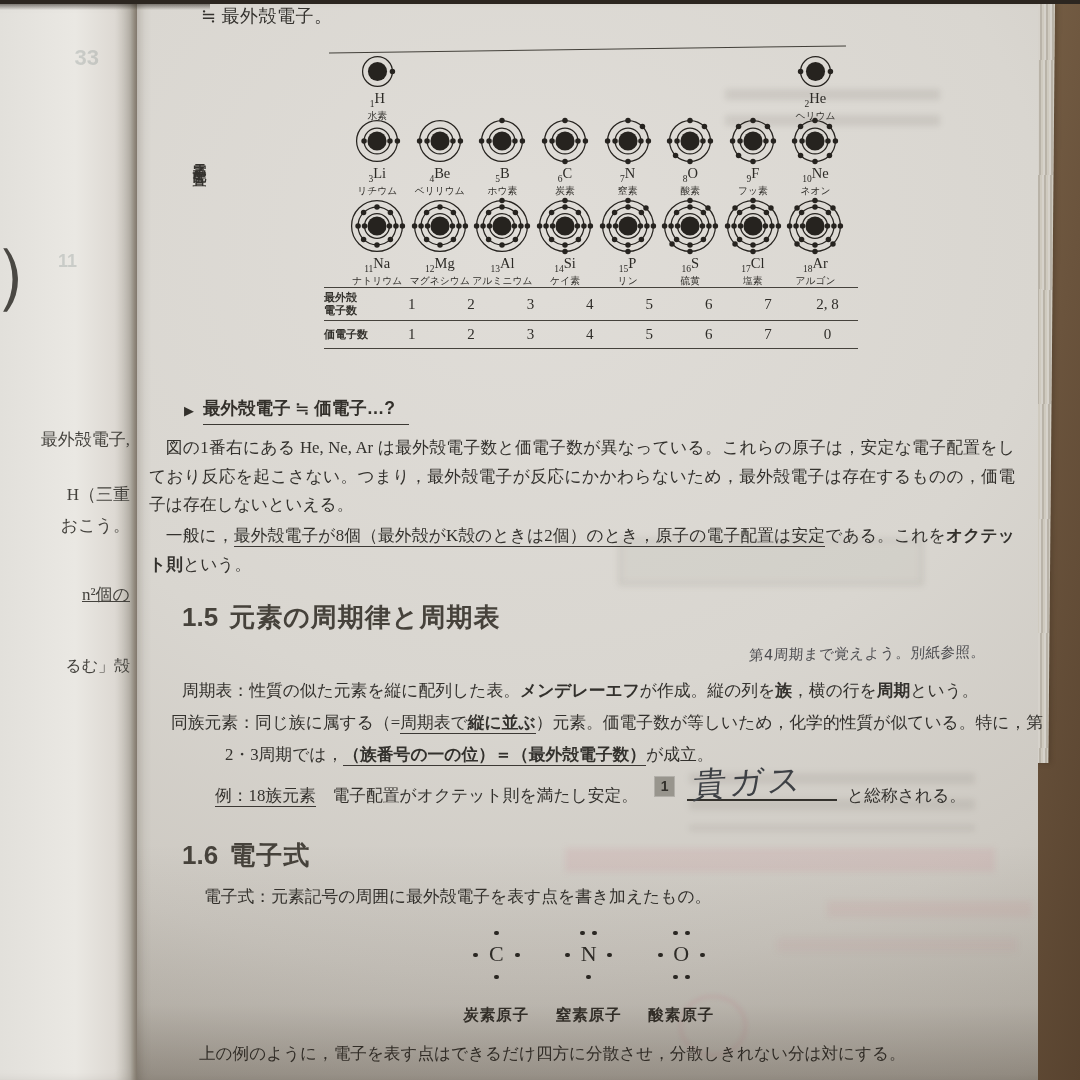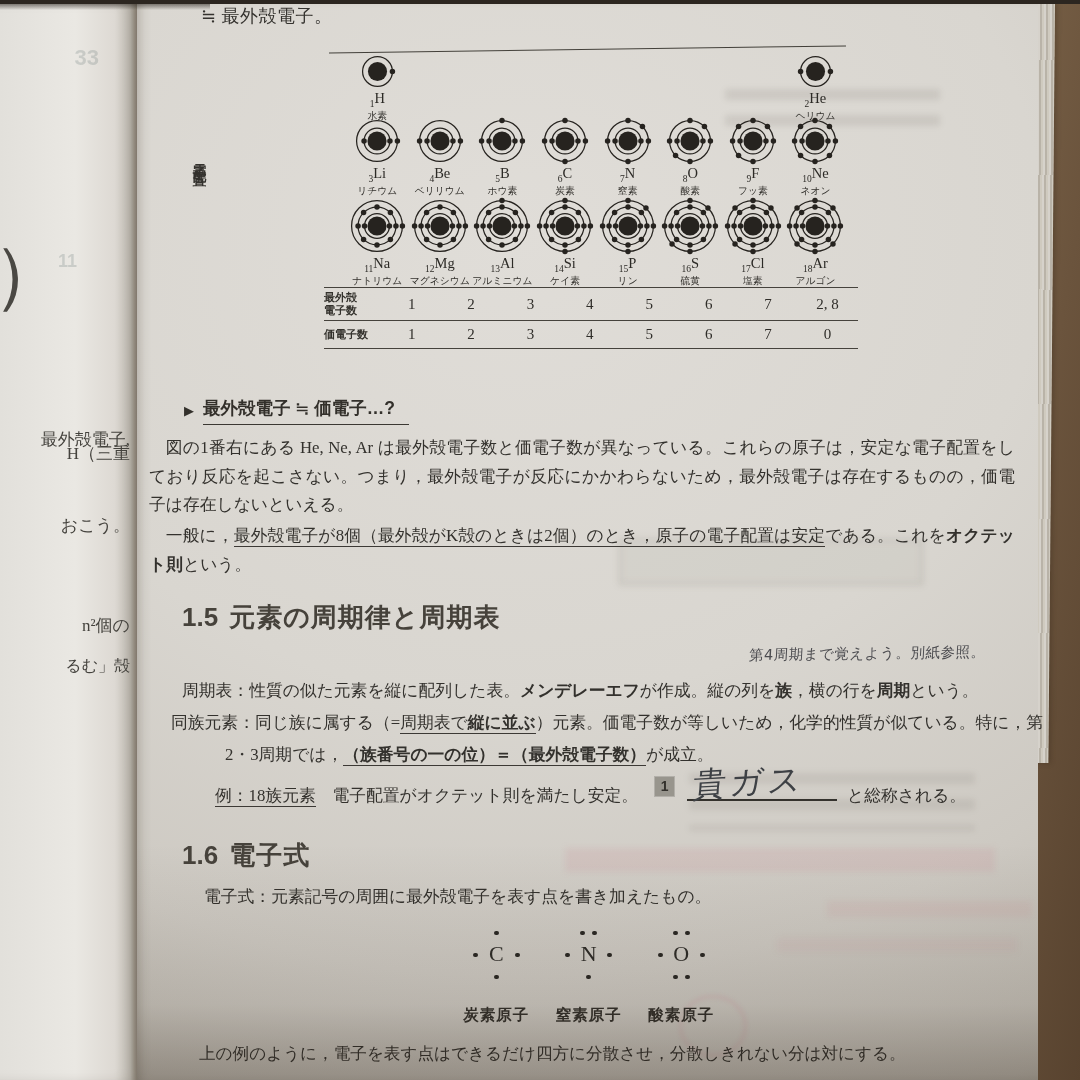--- a/index.html
+++ b/index.html
@@ -12,22 +12,22 @@
   .top-edge{position:absolute;top:0;left:0;right:0;height:4px;background:#2c2620;z-index:30;}
   .top-wedge{position:absolute;top:0;left:0;width:210px;height:10px;z-index:30;
     background:linear-gradient(to bottom,rgba(44,38,32,.9),rgba(44,38,32,0));}
   .left-page{
     position:absolute;left:0;top:3px;bottom:0;width:137px;z-index:5;
     background:linear-gradient(90deg,#e2e0db 0%,#eae8e3 55%,#ddd9d3 84%,#c4c0b7 95%,#9a9285 100%);
     box-shadow:inset -12px 0 16px -8px rgba(60,50,40,.38);
   }
   .left-frag{position:absolute;right:7px;white-space:nowrap;font-size:17px;color:#44423d;}
   .lf-paren{left:-8px;right:auto;top:222px;font-size:74px;font-weight:300;color:#4a4843;}
-  .lf-1{top:425px;} .lf-2{top:439px;text-align:center;} .lf-3{top:511px;}
-  .lf-4{top:611px;} .lf-5{top:653px;font-size:16px;}
+  .lf-1{top:425px;} .lf-2{top:480px;text-align:center;} .lf-3{top:511px;}
+  .lf-4{top:580px;text-decoration:underline;} .lf-5{top:653px;font-size:16px;}
   .lf-ghost{opacity:.22;color:#5d6e6e;font-family:"Liberation Sans",sans-serif;font-weight:700;}
   .lf-g1{top:42px;right:38px;font-size:22px;}
   .lf-g2{top:248px;right:60px;font-size:18px;}
   .main-page{
     position:absolute;left:137px;top:3px;width:901px;height:1077px;z-index:10;
     background:radial-gradient(130% 95% at 42% 22%,#e0ddd8 0%,#d9d6d0 45%,#cdc9c2 72%,#bcb7ae 92%,#aaa499 100%);
     box-shadow:inset 9px 0 12px -7px rgba(70,60,48,.30);
   }
   .main-page::after{content:"";position:absolute;inset:0;pointer-events:none;
     background:linear-gradient(180deg,rgba(0,0,0,0) 78%,rgba(40,28,16,.10) 93%,rgba(40,28,16,.30) 100%);}

